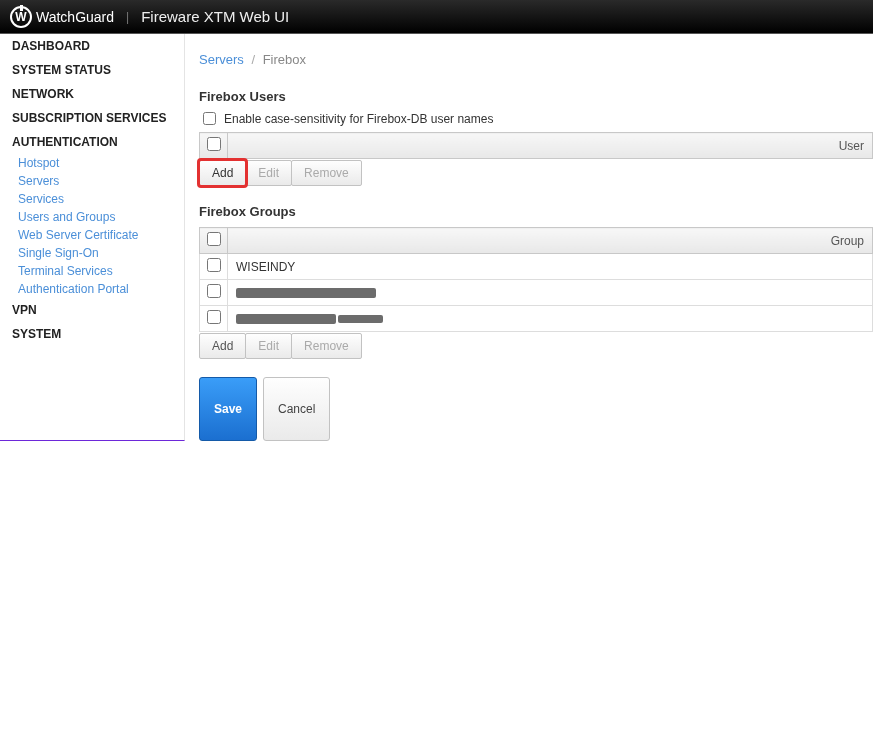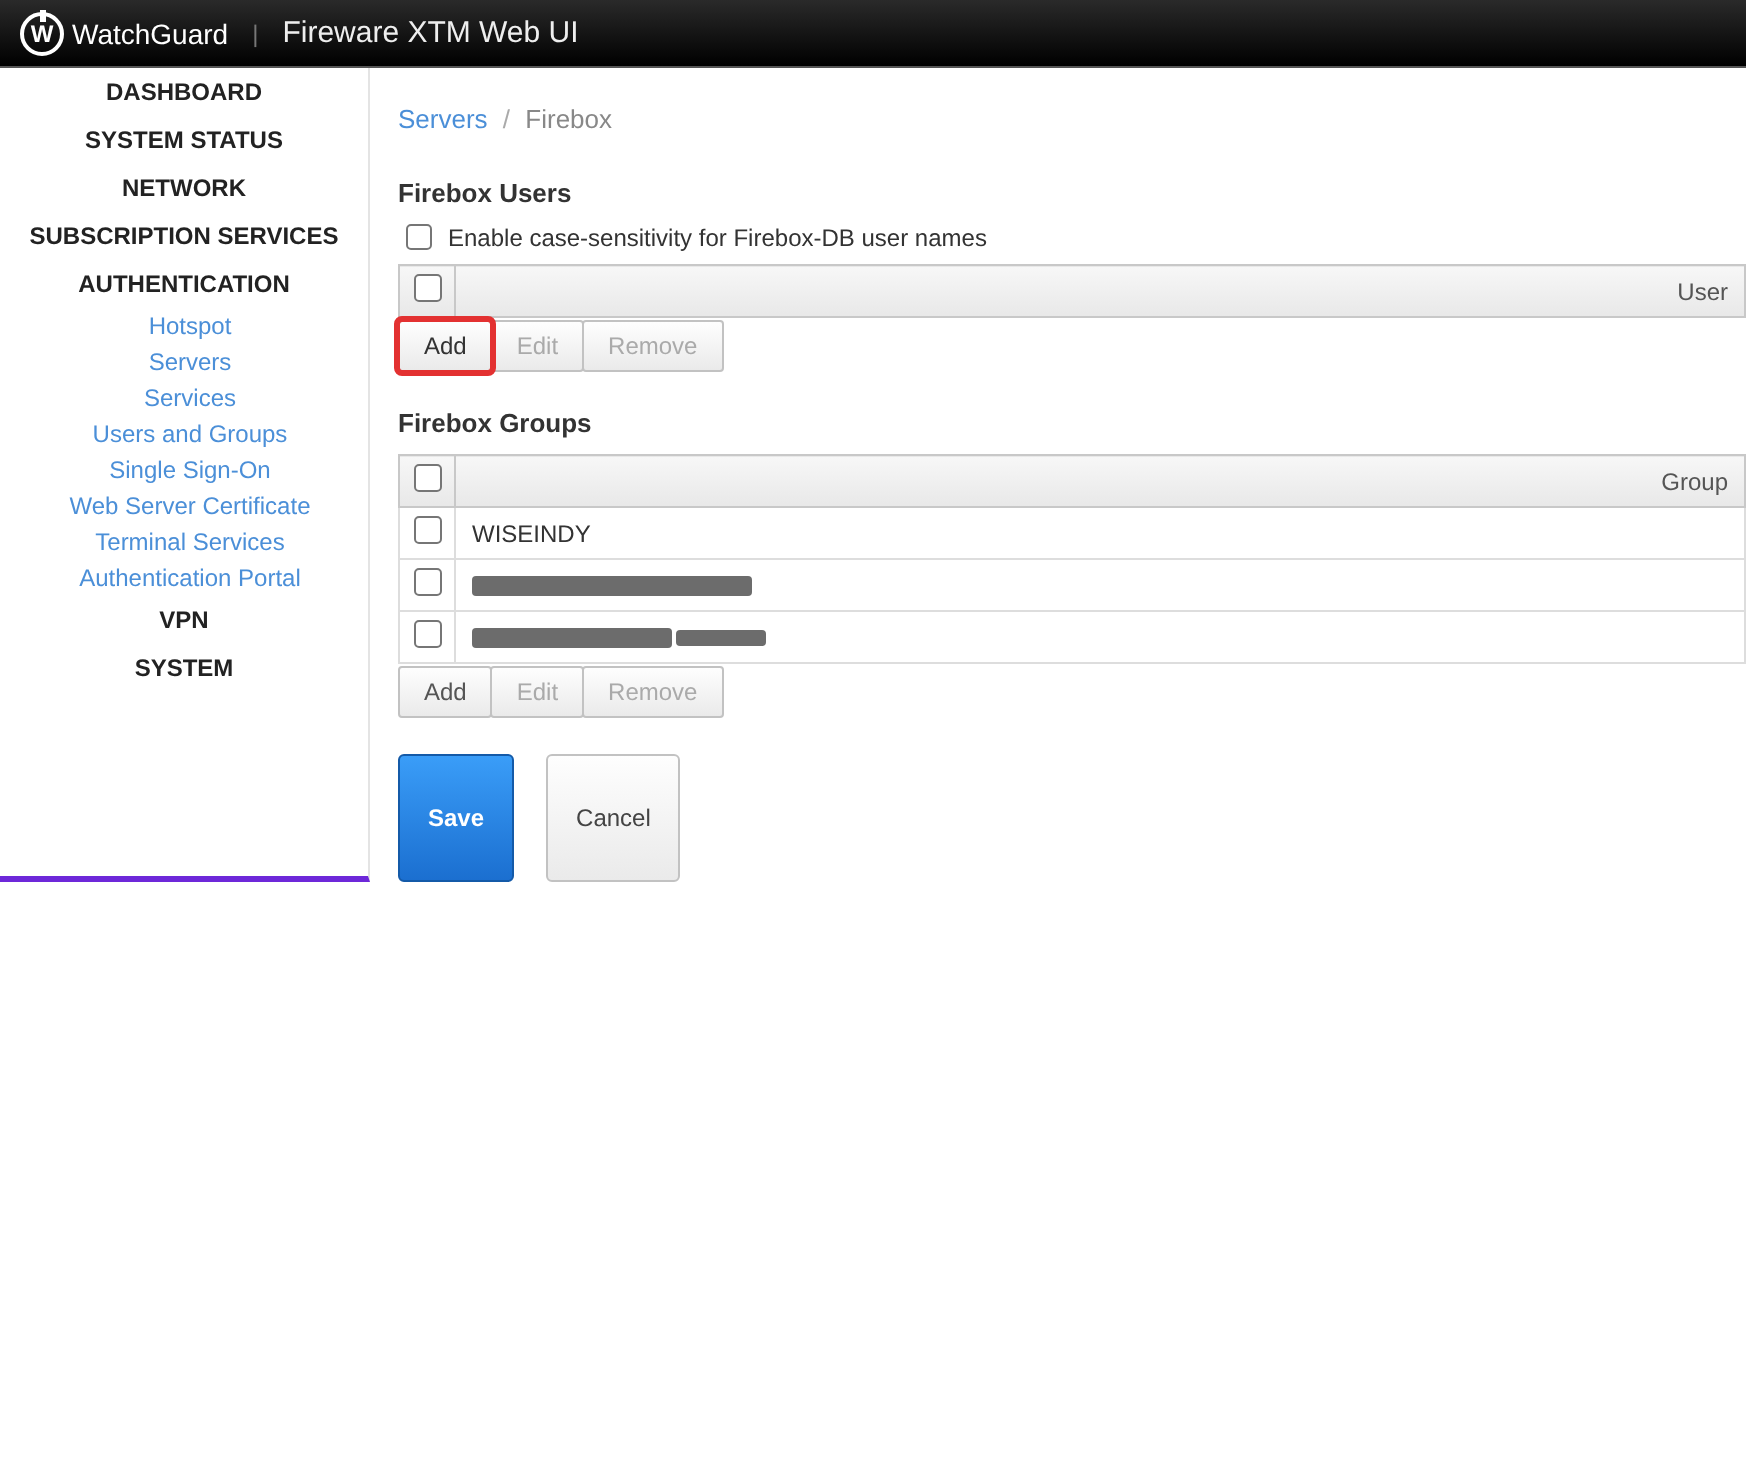--- a/index.html
+++ b/index.html
@@ -8,21 +8,21 @@
     
     .header { background: linear-gradient(#2a2a2a, #000); height: 34px; display: flex; align-items: center; padding: 0 10px; color: #fff; border-bottom: 1px solid #555; }
     .logo { display: flex; align-items: center; gap: 4px; font-size: 14px; }
     .logo-mark { width: 22px; height: 22px; border: 2px solid #fff; border-radius: 50%; display: flex; align-items: center; justify-content: center; font-weight: bold; font-size: 12px; position: relative; }
     .logo-mark::before { content: ""; position: absolute; top: -3px; left: 8px; width: 3px; height: 6px; background: #fff; }
     .header-sep { margin: 0 12px; color: #777; }
     .app-title { font-size: 15px; color: #eee; }
 
     
     .container { display: flex; }
-    .sidebar { width: 185px; background: #fff; border-right: 1px solid #e4e4e4; border-bottom: 3px solid #6d28d9; padding: 0; min-height: 330px; text-align: center; }
+    .sidebar { width: 185px; background: #fff; border-right: 1px solid #e4e4e4; border-bottom: 1px solid #6d28d9; padding: 0; min-height: 330px; }
     .nav-section { padding: 5px 12px; font-weight: bold; font-size: 12px; color: #222; cursor: pointer; }
     .nav-sub { padding: 2px 12px 2px 18px; color: #4b8fd8; cursor: pointer; font-size: 12px; }
 
     
     .main { flex: 1; padding: 18px 0 0 14px; overflow: hidden; }
     .breadcrumb { font-size: 13px; margin-bottom: 22px; }
     .breadcrumb a { color: #4b8fd8; text-decoration: none; }
     .breadcrumb .sep { color: #aaa; margin: 0 4px; }
     .breadcrumb .current { color: #888; }
 
@@ -43,21 +43,21 @@
     .redacted.r1 { width: 140px; }
     .redacted.r2a { width: 100px; margin-right: 2px; }
     .redacted.r2b { width: 45px; height: 8px; }
 
     
     .btn-row { display: flex; margin-top: 1px; margin-bottom: 18px; }
     .btn { background: linear-gradient(#fefefe, #eaeaea); border: 1px solid #c2c2c2; padding: 5px 12px; font-size: 12px; color: #555; cursor: pointer; border-radius: 2px; margin-right: -1px; }
     .btn.disabled { color: #aaa; cursor: default; }
     .btn.highlighted { outline: 3px solid #e33131; outline-offset: -1px; position: relative; z-index: 2; color:#333; }
 
-    .action-row { margin-top: 14px; display: flex; gap: 16px; }
+    .action-row { margin-top: 14px; display: flex; gap: 6px; }
     .btn-primary { background: linear-gradient(#3a9df8, #1b6fd0); border: 1px solid #145aa8; color: #fff; font-weight: bold; padding: 6px 14px; border-radius: 3px; cursor: pointer; font-size: 12px; }
     .btn-default { background: linear-gradient(#fefefe, #eaeaea); border: 1px solid #c2c2c2; padding: 24px 14px; border-radius: 3px; cursor: pointer; color: #444; font-size: 12px; }
   </style>
 </head>
 <body>
 
 <div class="header">
   <div class="logo">
     <span class="logo-mark">W</span>
     <span>WatchGuard</span>
@@ -71,22 +71,22 @@
   <div class="sidebar">
     <div class="nav-section">DASHBOARD</div>
     <div class="nav-section">SYSTEM STATUS</div>
     <div class="nav-section">NETWORK</div>
     <div class="nav-section">SUBSCRIPTION SERVICES</div>
     <div class="nav-section">AUTHENTICATION</div>
     <div class="nav-sub">Hotspot</div>
     <div class="nav-sub">Servers</div>
     <div class="nav-sub">Services</div>
     <div class="nav-sub">Users and Groups</div>
+    <div class="nav-sub">Web Server Certificate</div>
     <div class="nav-sub">Single Sign-On</div>
-    <div class="nav-sub">Web Server Certificate</div>
     <div class="nav-sub">Terminal Services</div>
     <div class="nav-sub">Authentication Portal</div>
     <div class="nav-section">VPN</div>
     <div class="nav-section">SYSTEM</div>
   </div>
 
   <div class="main">
     <div class="breadcrumb">
       <a href="#">Servers</a>
       <span class="sep">/</span>

